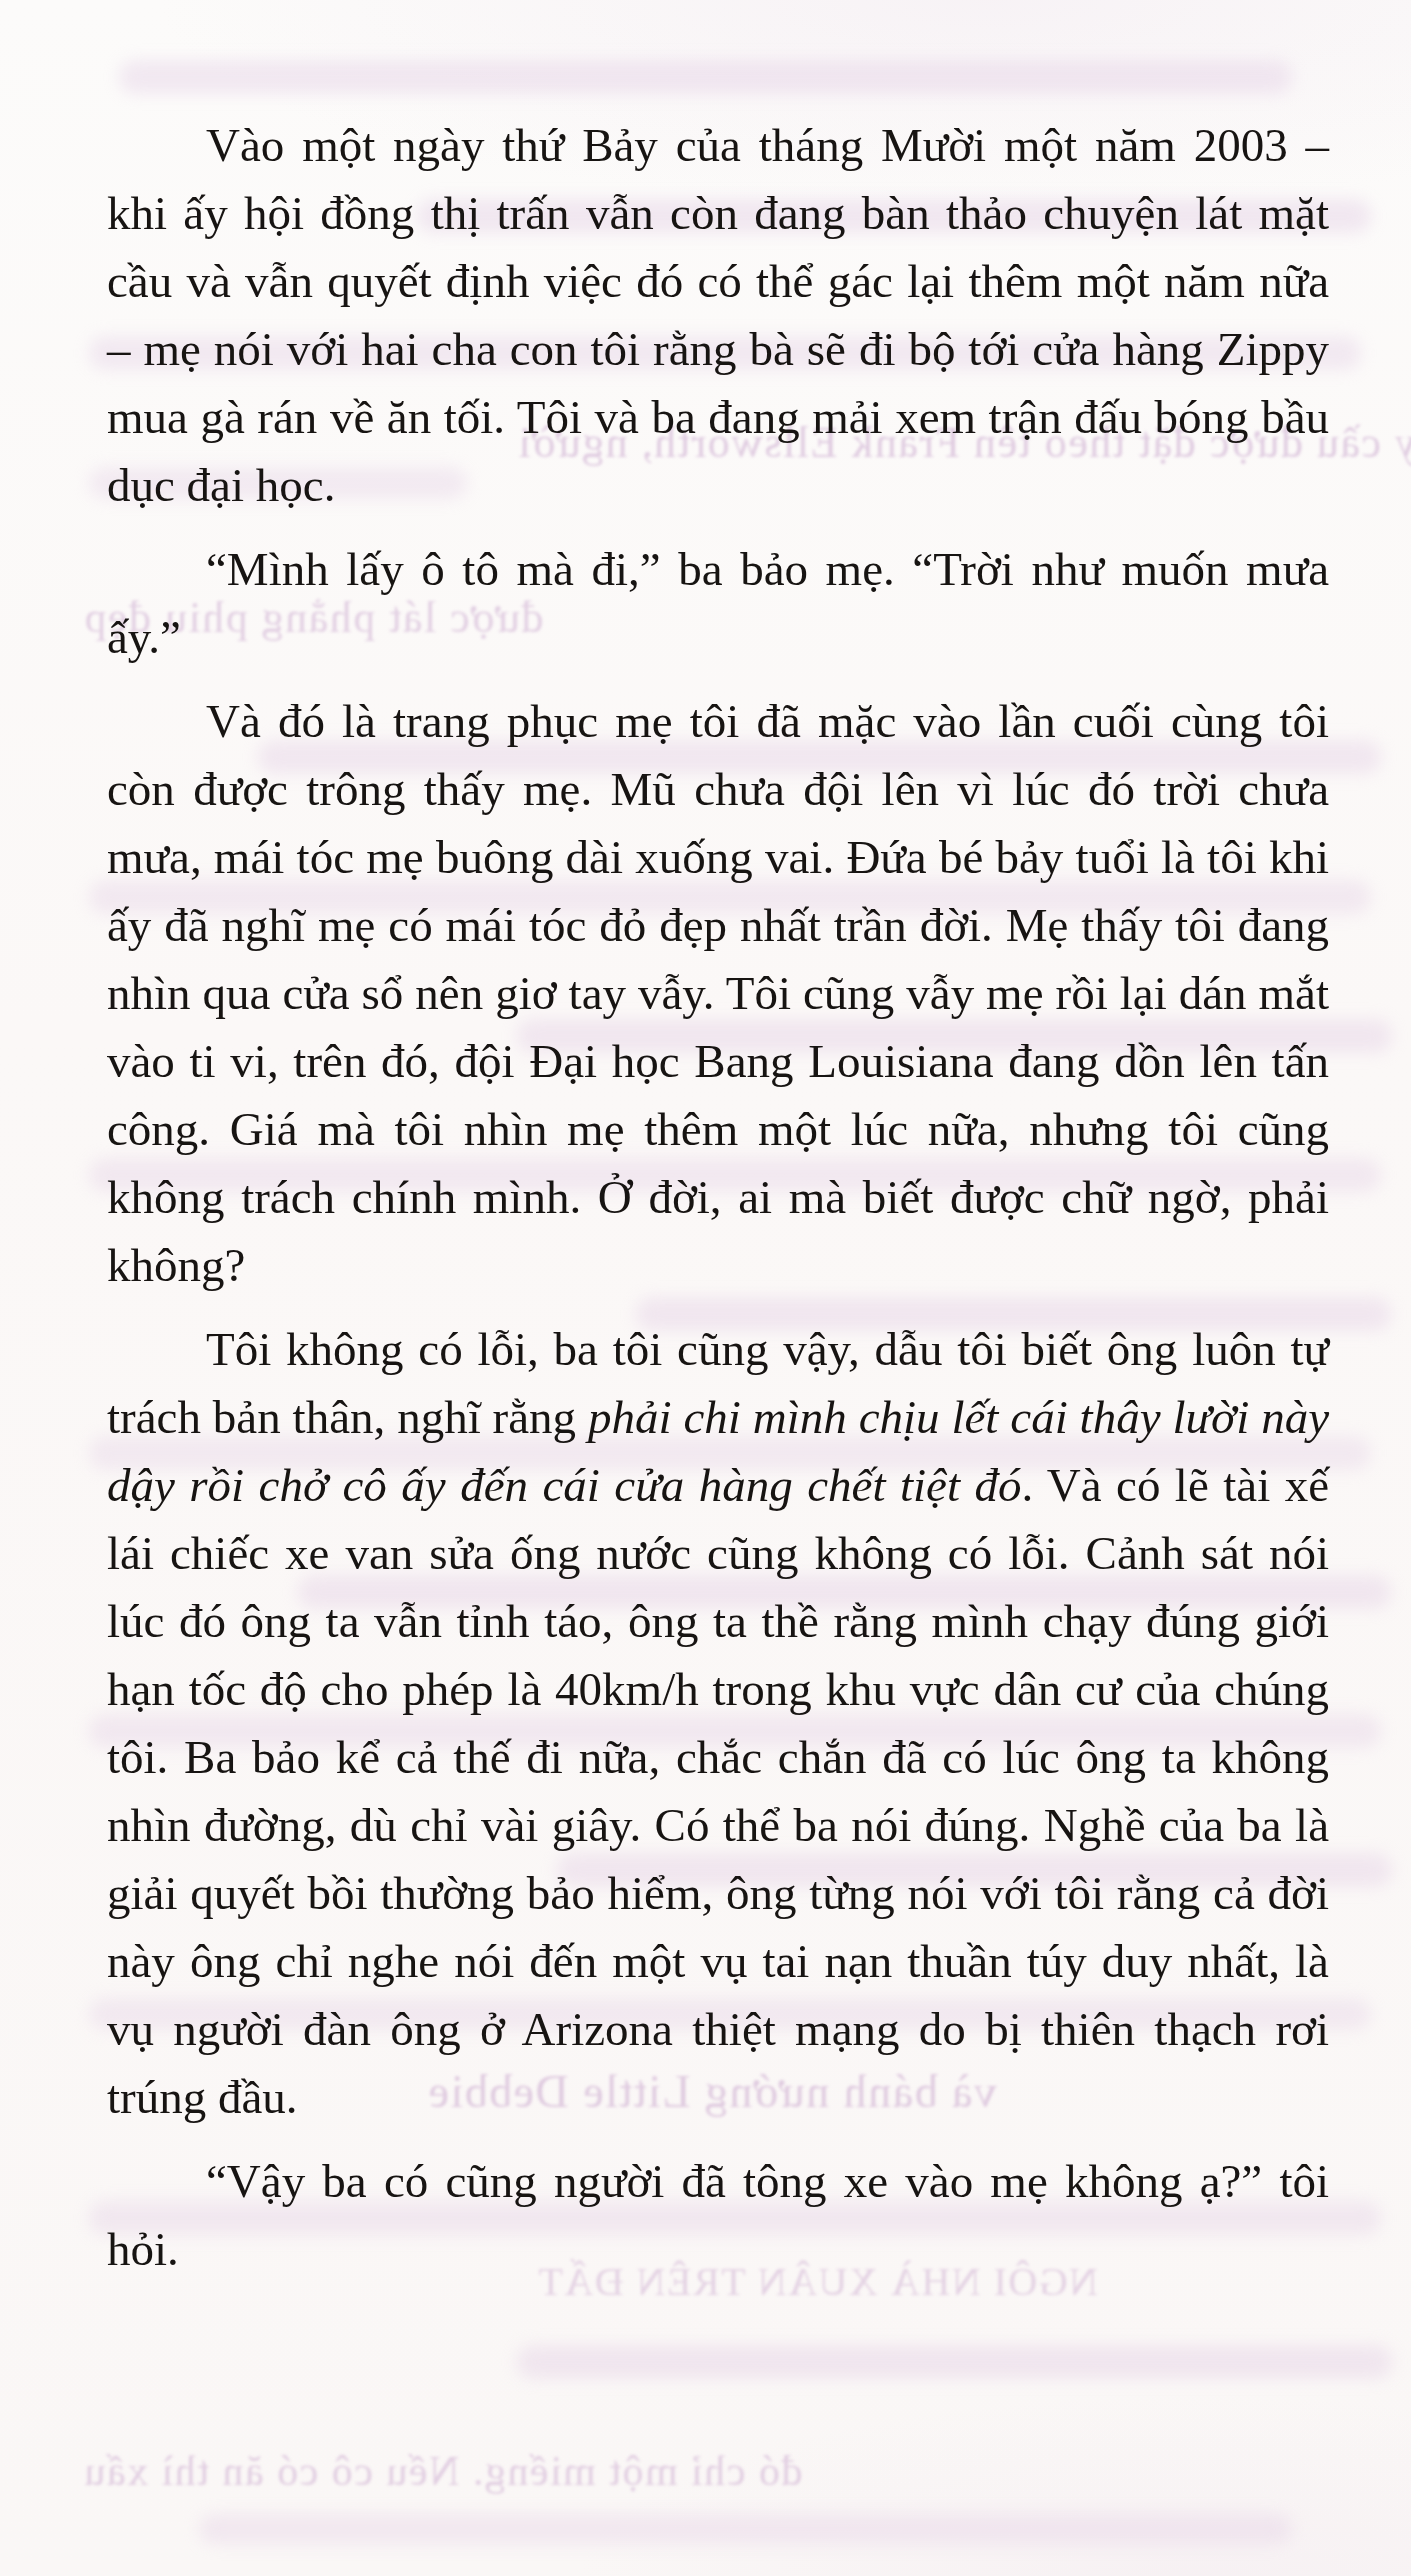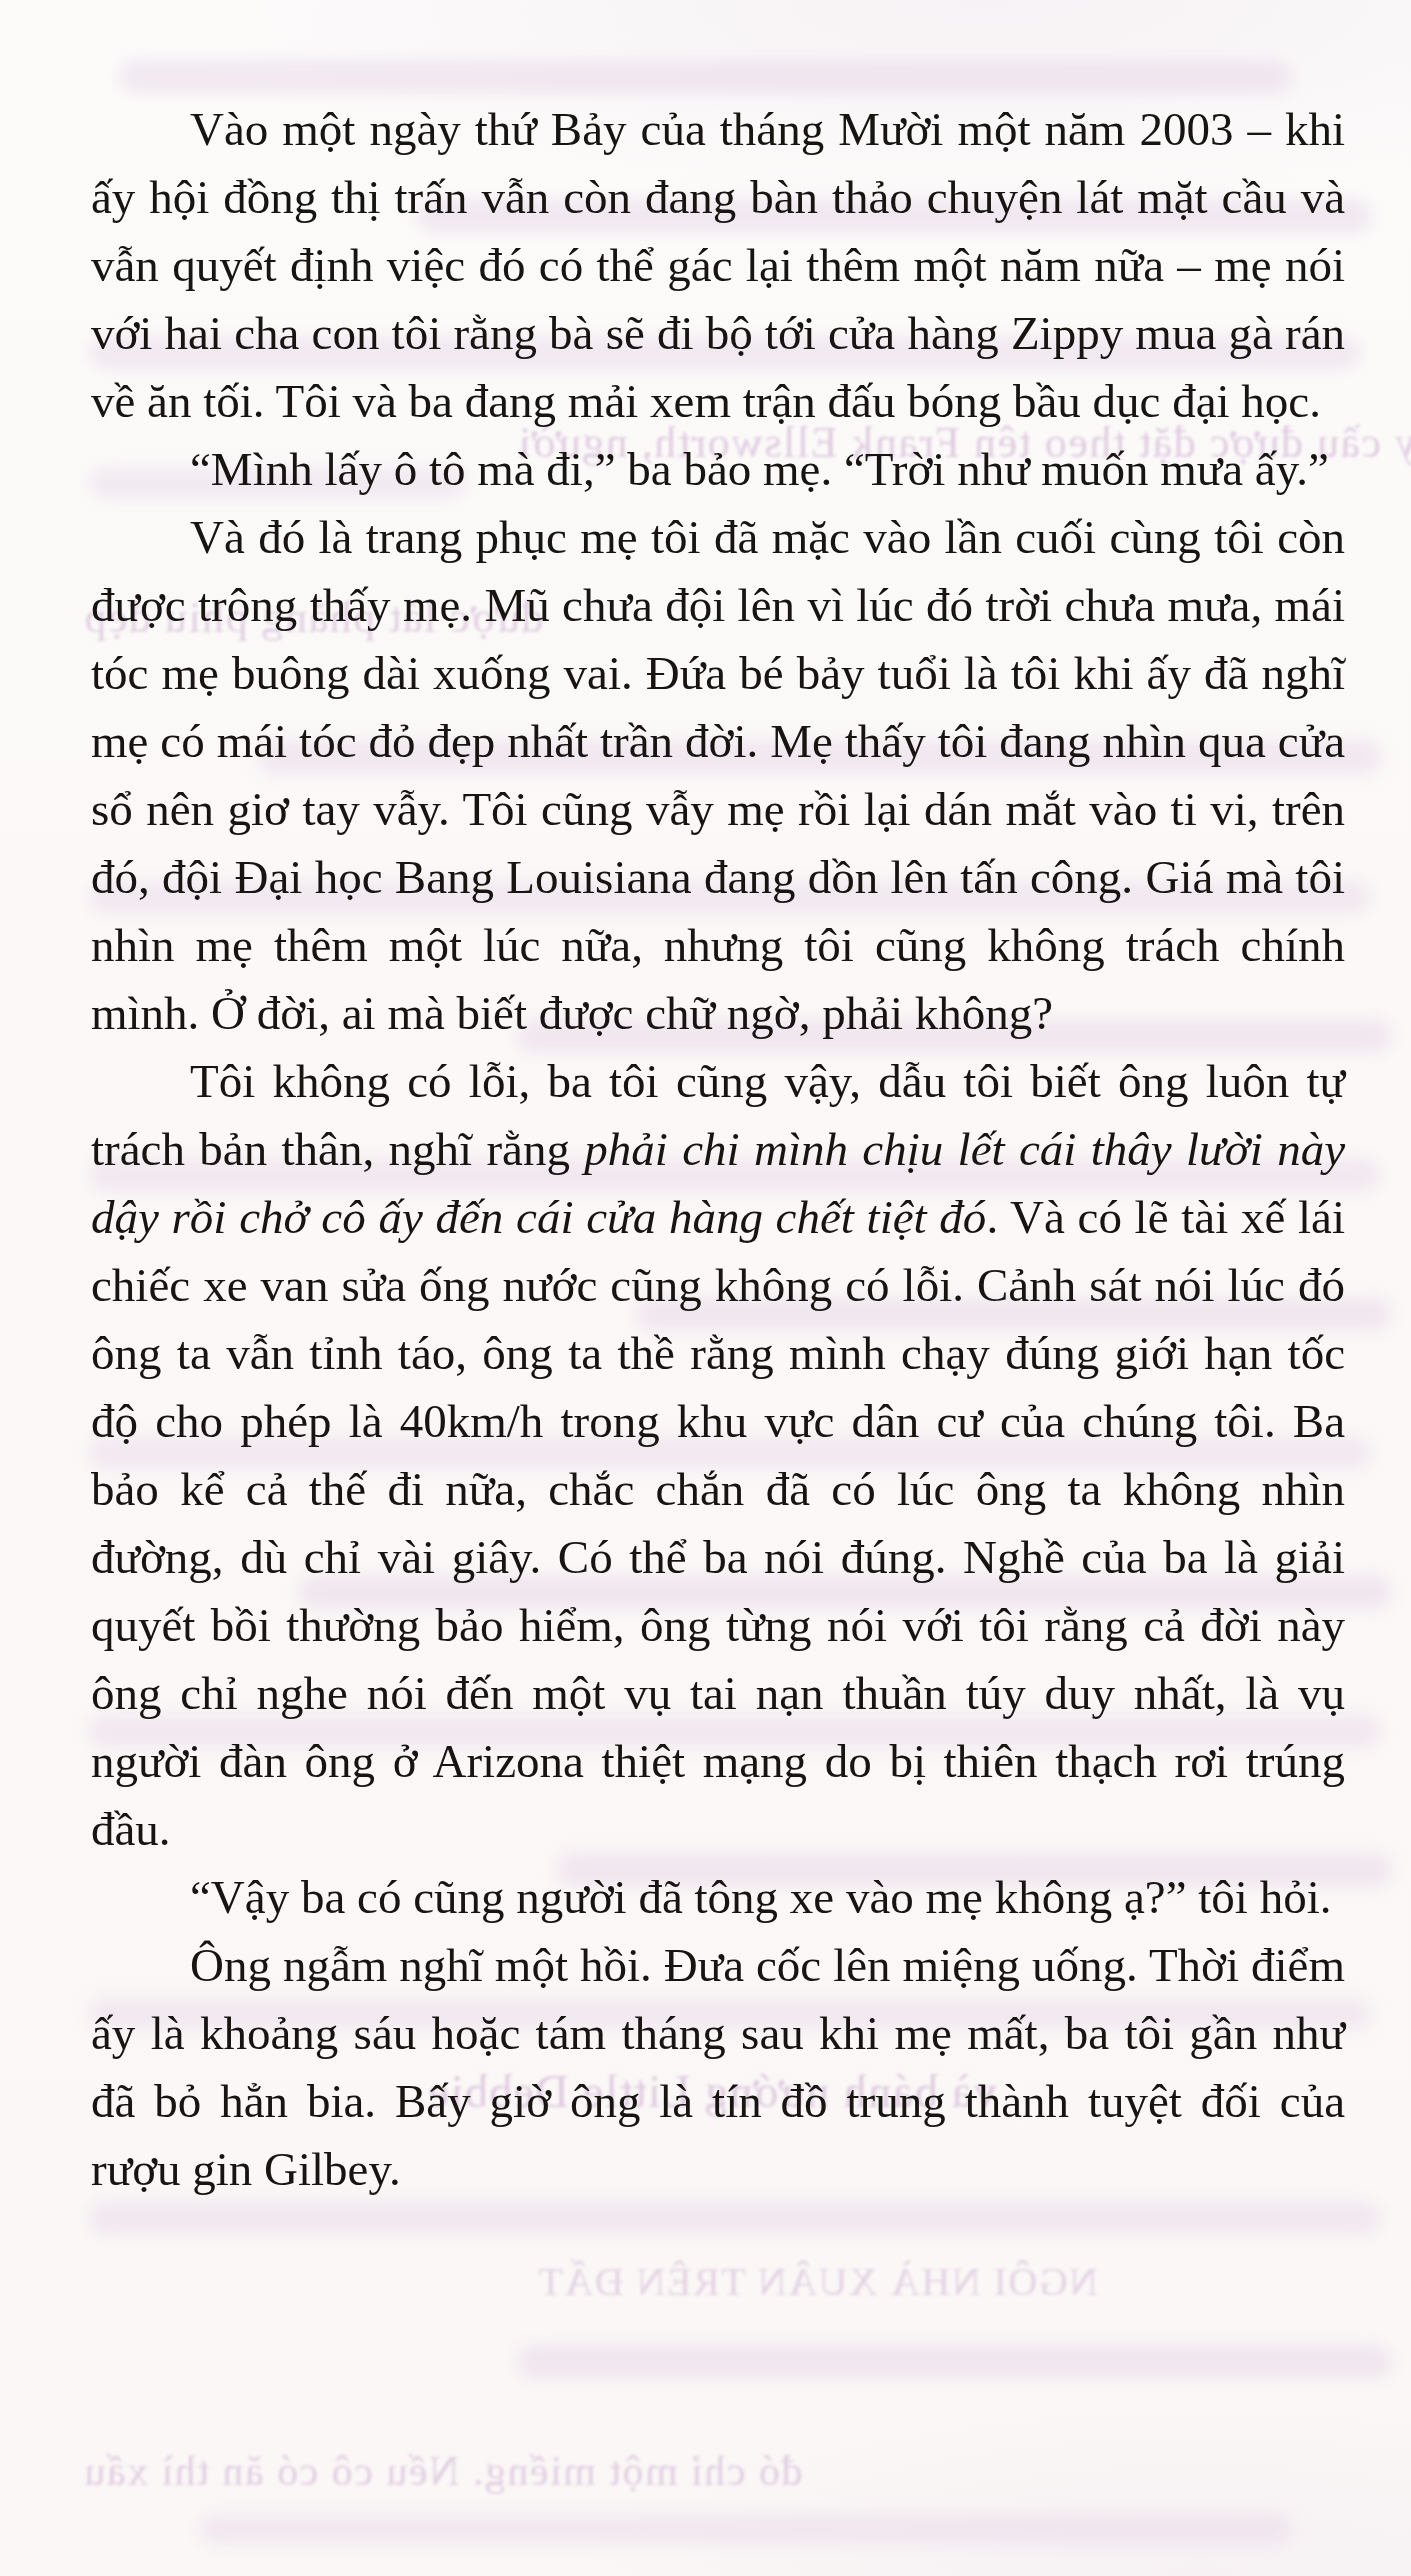--- a/index.html
+++ b/index.html
@@ -17,21 +17,21 @@
       radial-gradient(1193px 298px at 70% 0%, rgba(226,205,226,0.18), transparent 70%),
       radial-gradient(894px 258px at 85% 100%, rgba(226,205,226,0.15), transparent 70%);
   }
   .text-block{
     position:absolute;left:91px;top:95px;width:1254px;
     color:#171412;
     font-size:47px;line-height:68px;
     text-align:justify;
     z-index:3;
   }
-  .text-block p{margin:0;text-indent:99px;}
+  .text-block p{margin:16px;text-indent:99px;}
   .seg-italic{font-style:italic;}
   .ghost-layer{position:absolute;inset:0;z-index:1;}
   .ghost-text{
     position:absolute;
     transform:scaleX(-1);
     color:#c9a6cd;
     opacity:.5;
     filter:blur(1.8px);
     white-space:nowrap;
     letter-spacing:1.5px;
@@ -78,17 +78,16 @@
       <div class="ghost-text" style="top: 2065px; left: 427px; font-size: 46px; opacity: 0.55;">và bánh nướng Little Debbie</div>
       <div class="ghost-text" style="top: 2258px; left: 537px; font-size: 40px; opacity: 0.45;">NGÔI NHÀ XUÂN TRÊN ĐẤT</div>
       <div class="ghost-text" style="top: 2447px; left: 83px; font-size: 42px; opacity: 0.5;">đó chỉ một miếng. Nếu cô có ăn thì xấu</div>
     </div>
   <div class="text-block">
       <p><span class="seg-normal">Vào một ngày thứ Bảy của tháng Mười một năm 2003 – khi ấy hội đồng thị trấn vẫn còn đang bàn thảo chuyện lát mặt cầu và vẫn quyết định việc đó có thể gác lại thêm một năm nữa – mẹ nói với hai cha con tôi rằng bà sẽ đi bộ tới cửa hàng Zippy mua gà rán về ăn tối. Tôi và ba đang mải xem trận đấu bóng bầu dục đại học.</span></p>
       <p><span class="seg-normal">“Mình lấy ô tô mà đi,” ba bảo mẹ. “Trời như muốn mưa ấy.”</span></p>
       <p><span class="seg-normal">Và đó là trang phục mẹ tôi đã mặc vào lần cuối cùng tôi còn được trông thấy mẹ. Mũ chưa đội lên vì lúc đó trời chưa mưa, mái tóc mẹ buông dài xuống vai. Đứa bé bảy tuổi là tôi khi ấy đã nghĩ mẹ có mái tóc đỏ đẹp nhất trần đời. Mẹ thấy tôi đang nhìn qua cửa sổ nên giơ tay vẫy. Tôi cũng vẫy mẹ rồi lại dán mắt vào ti vi, trên đó, đội Đại học Bang Louisiana đang dồn lên tấn công. Giá mà tôi nhìn mẹ thêm một lúc nữa, nhưng tôi cũng không trách chính mình. Ở đời, ai mà biết được chữ ngờ, phải không?</span></p>
       <p><span class="seg-normal">Tôi không có lỗi, ba tôi cũng vậy, dẫu tôi biết ông luôn tự trách bản thân, nghĩ rằng </span><span class="seg-italic">phải chi mình chịu lết cái thây lười này dậy rồi chở cô ấy đến cái cửa hàng chết tiệt đó</span><span class="seg-normal">. Và có lẽ tài xế lái chiếc xe van sửa ống nước cũng không có lỗi. Cảnh sát nói lúc đó ông ta vẫn tỉnh táo, ông ta thề rằng mình chạy đúng giới hạn tốc độ cho phép là 40km/h trong khu vực dân cư của chúng tôi. Ba bảo kể cả thế đi nữa, chắc chắn đã có lúc ông ta không nhìn đường, dù chỉ vài giây. Có thể ba nói đúng. Nghề của ba là giải quyết bồi thường bảo hiểm, ông từng nói với tôi rằng cả đời này ông chỉ nghe nói đến một vụ tai nạn thuần túy duy nhất, là vụ người đàn ông ở Arizona thiệt mạng do bị thiên thạch rơi trúng đầu.</span></p>
       <p><span class="seg-normal">“Vậy ba có cũng người đã tông xe vào mẹ không ạ?” tôi hỏi.</span></p>
-      <p><span class="seg-normal">Ông ngẫm nghĩ một hồi. Đưa cốc lên miệng uống. Thời điểm ấy là khoảng sáu hoặc tám tháng sau khi mẹ mất, ba tôi gần như đã bỏ hẳn bia. Bấy giờ ông là tín đồ trung thành tuyệt đối của rượu gin Gilbey.</span></p>
     </div>
   <div class="edge-mark">]</div>
 </div>
 
 
 </body></html>

